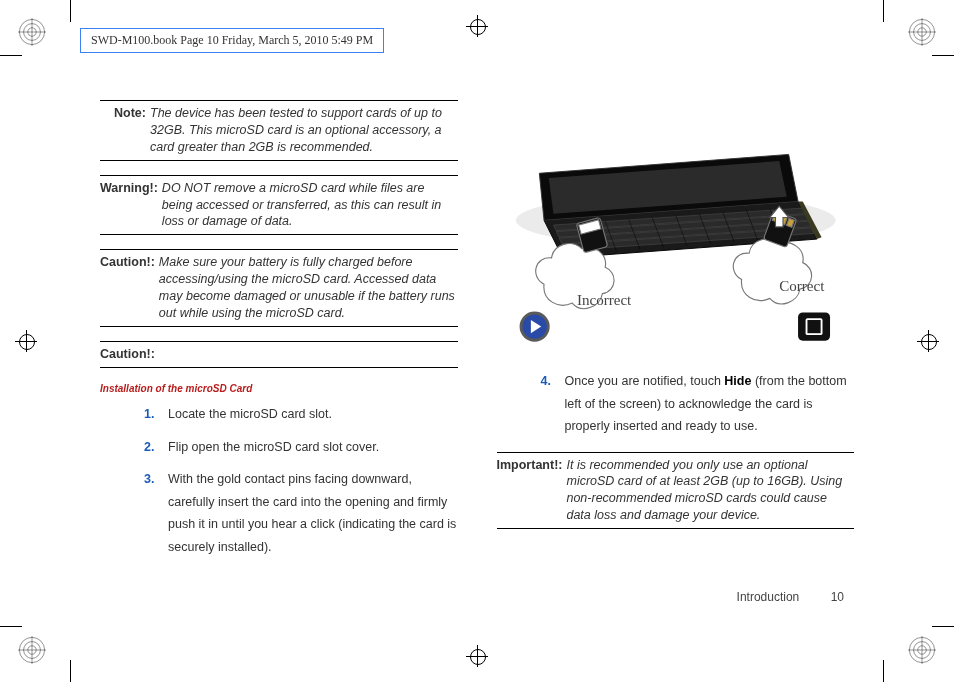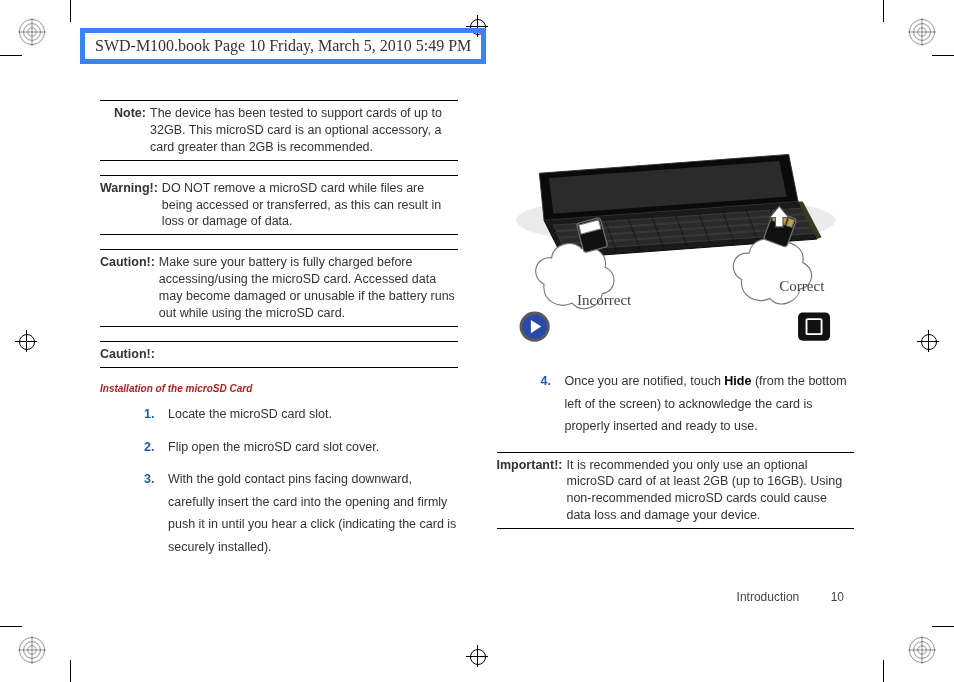--- a/index.html
+++ b/index.html
@@ -28,23 +28,23 @@
     border-radius: 50%;
     background: #fff;
   }
   .crop-cross-h { position: absolute; background:#000; height:1px; width:22px; }
   .crop-cross-v { position: absolute; background:#000; width:1px; height:22px; }
 
   .header-box {
     position: absolute;
     left: 80px;
     top: 28px;
-    border: 5px solid #3b82f6;
+    border: 1px solid #3b82f6;
     padding: 4px 10px 4px 10px;
-    font-size: 16px;
+    font-size: 12px;
     font-family: "Times New Roman", serif;
   }
 
   .content {
     position: absolute;
     left: 100px;
     right: 100px;
     top: 100px;
     bottom: 60px;
     display: flex;
@@ -62,21 +62,21 @@
     margin-bottom: 14px;
     display: flex;
   }
   .note-label {
     font-weight: bold;
     white-space: nowrap;
     padding-right: 4px;
     min-width: 46px;
     text-align: right;
   }
-  .note-text { flex: 1; }
+  .note-text { flex: 1; font-style: italic; }
   .section-title {
     color: #b91c1c;
     font-weight: bold;
     font-style: italic;
     font-size: 10px;
     margin: 10px 0 8px 0;
   }
   .ol {
     margin: 0;
     padding: 0 0 0 44px;

